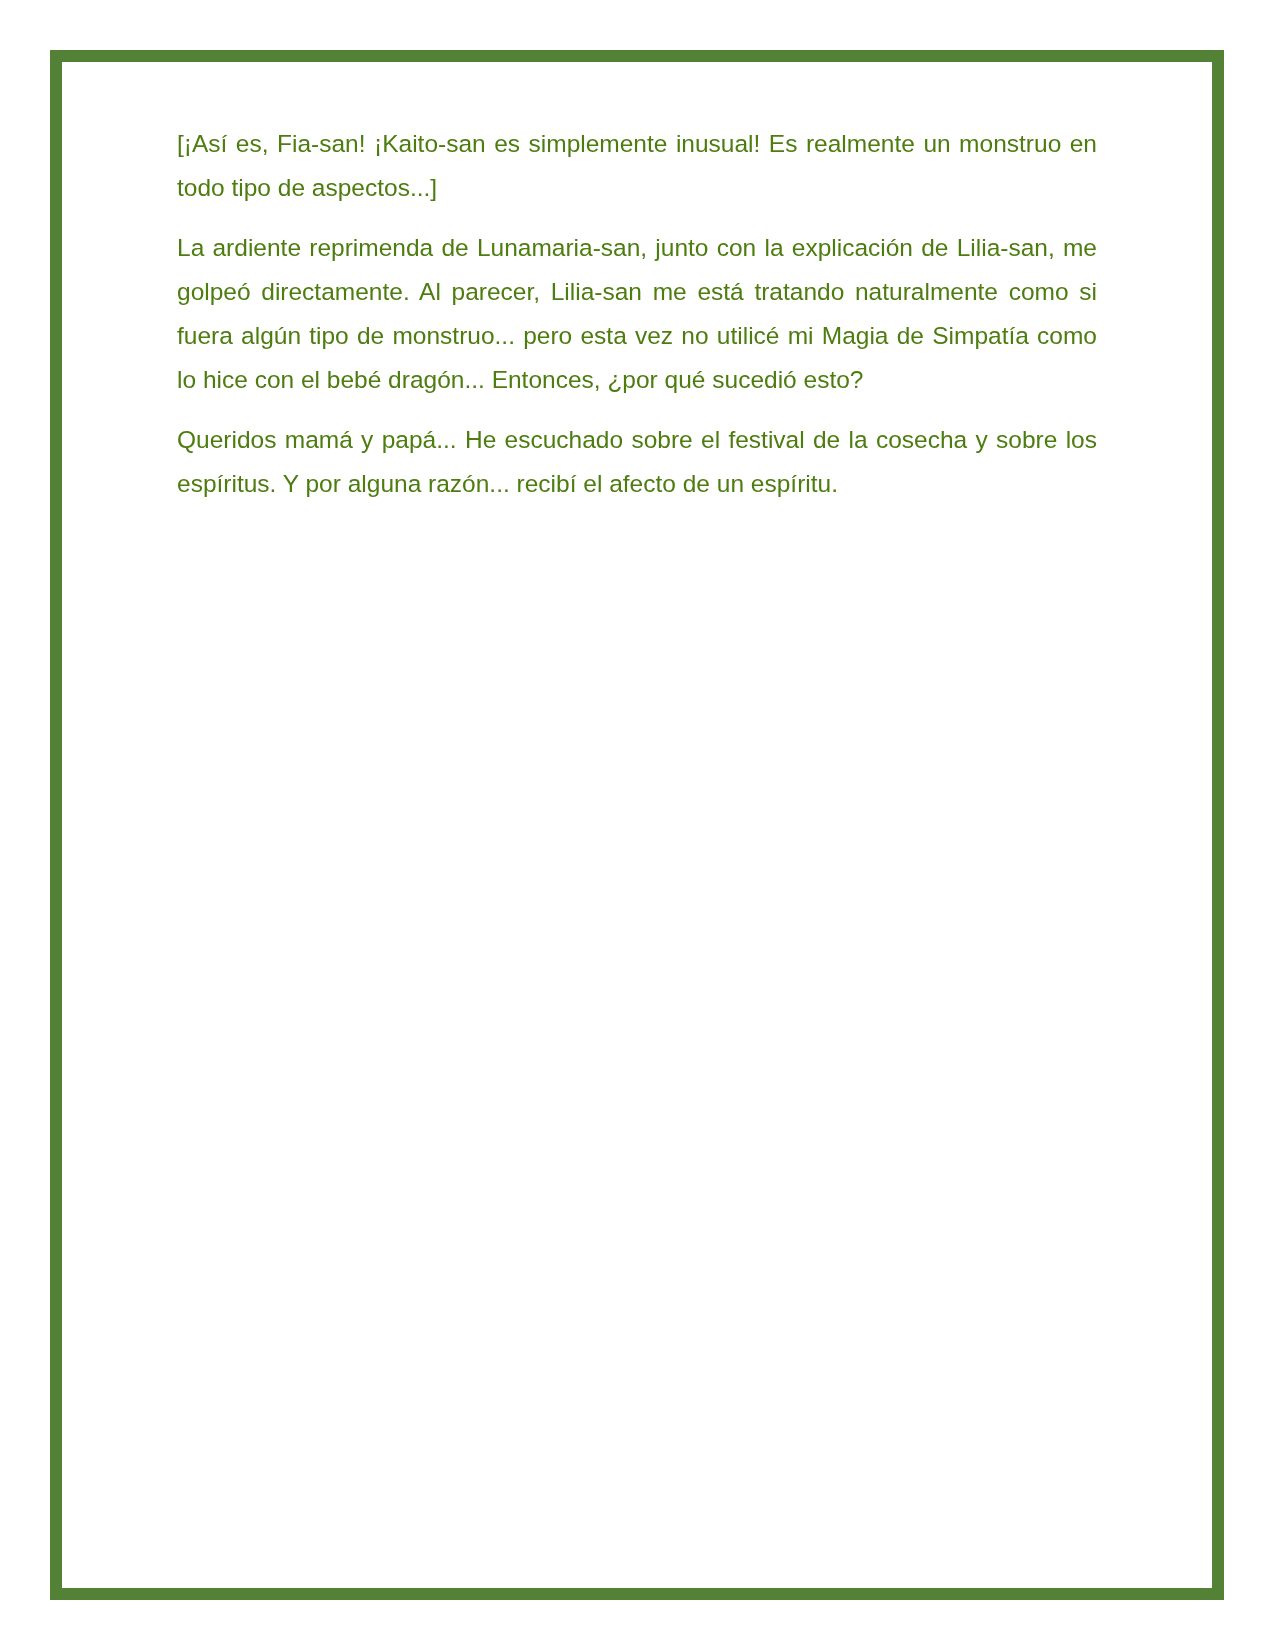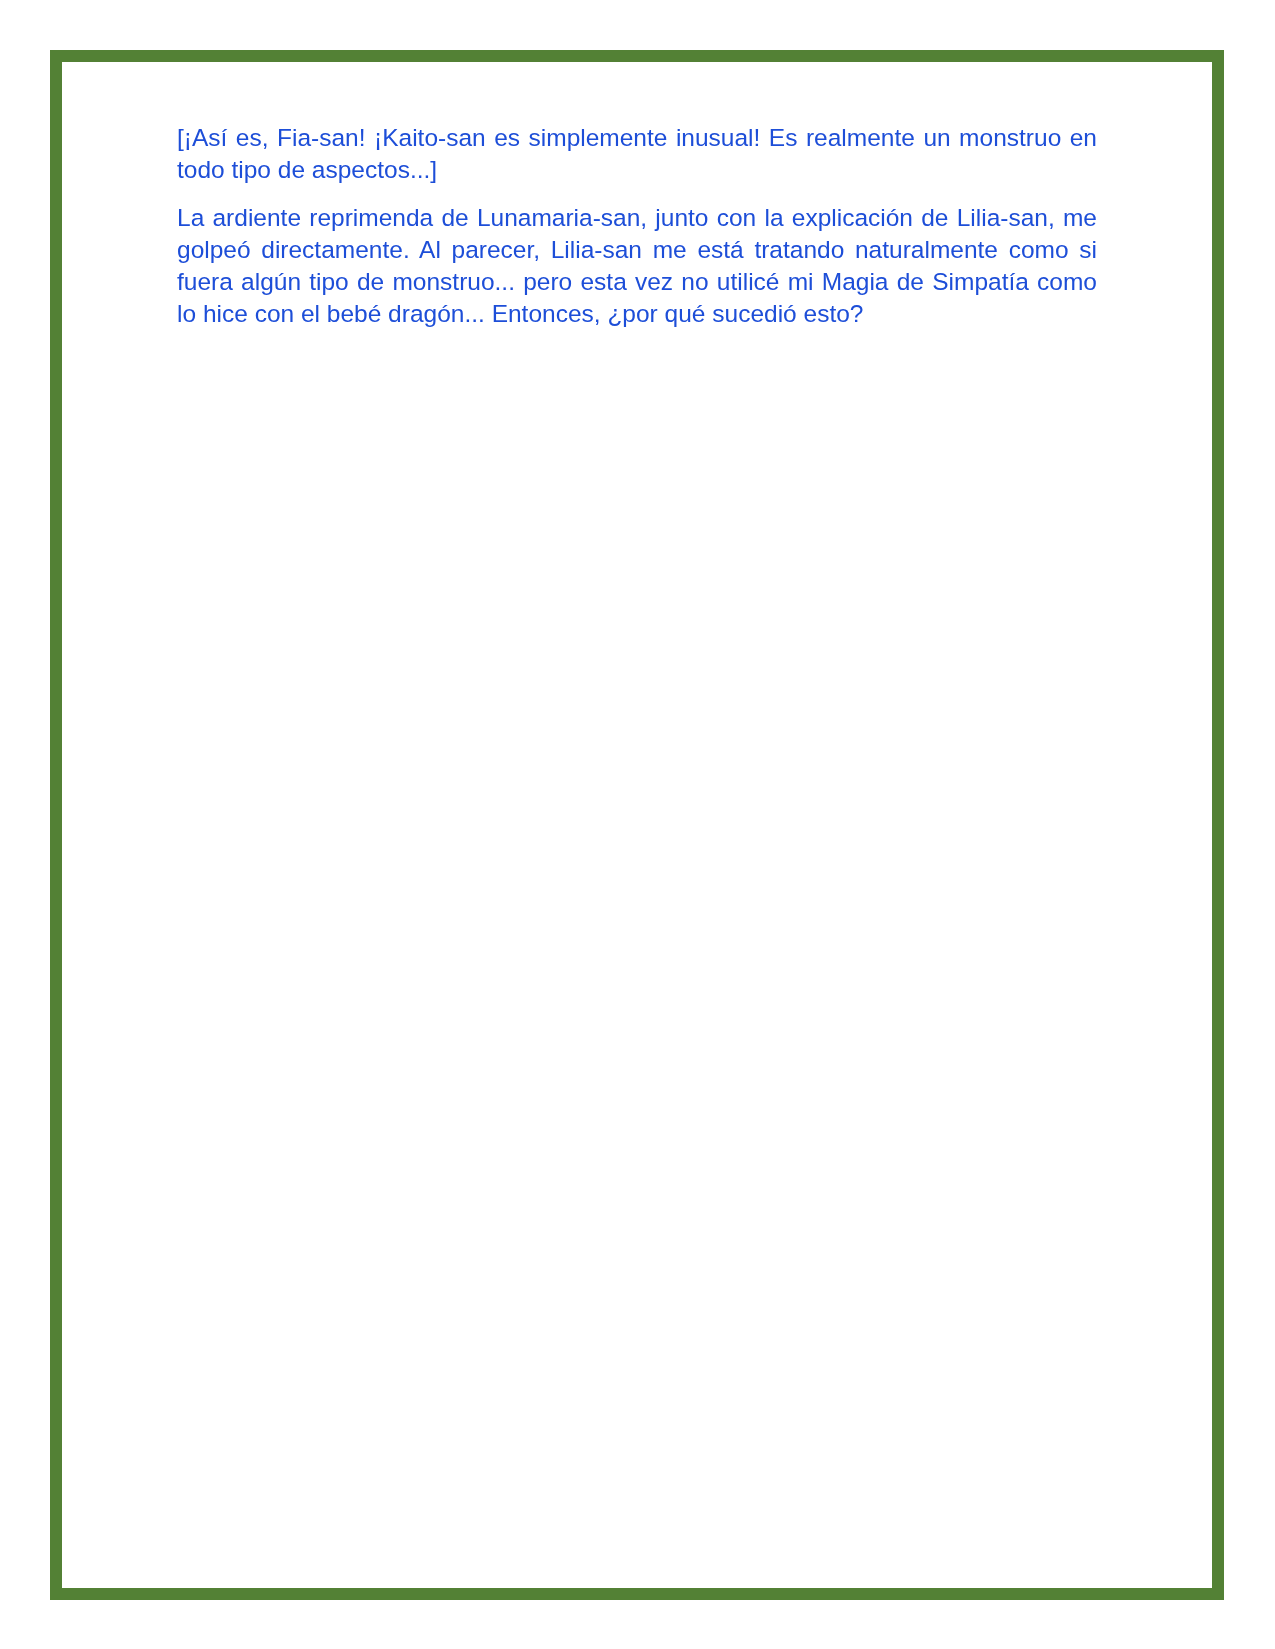--- a/index.html
+++ b/index.html
@@ -10,30 +10,31 @@
     width: 1150px; height: 1526px;
     border: 12px solid #538135;
     box-sizing: content-box;
   }
   .content {
     position: absolute;
     left: 177px; top: 122px;
     width: 920px;
     font-family: "Liberation Sans", sans-serif;
     font-size: 24.5px;
-    line-height: 32px;
-    color: #1d4ed8;
+    line-height: 44px;
+    color: #4d7c0f;
   }
   .content p {
     margin: 0 0 16px 0;
     text-align: justify;
     text-align-last: left;
   }
 </style>
 </head>
 <body>
 
 <div class="page-border"></div>
 
 <div class="content">
   <p>[¡Así es, Fia-san! ¡Kaito-san es simplemente inusual! Es realmente un monstruo en todo tipo de aspectos...]</p>
   <p>La ardiente reprimenda de Lunamaria-san, junto con la explicación de Lilia-san, me golpeó directamente. Al parecer, Lilia-san me está tratando naturalmente como si fuera algún tipo de monstruo... pero esta vez no utilicé mi Magia de Simpatía como lo hice con el bebé dragón... Entonces, ¿por qué sucedió esto?</p>
+  <p>Queridos mamá y papá... He escuchado sobre el festival de la cosecha y sobre los espíritus. Y por alguna razón... recibí el afecto de un espíritu.</p>
 </div>
 
 </body></html>

